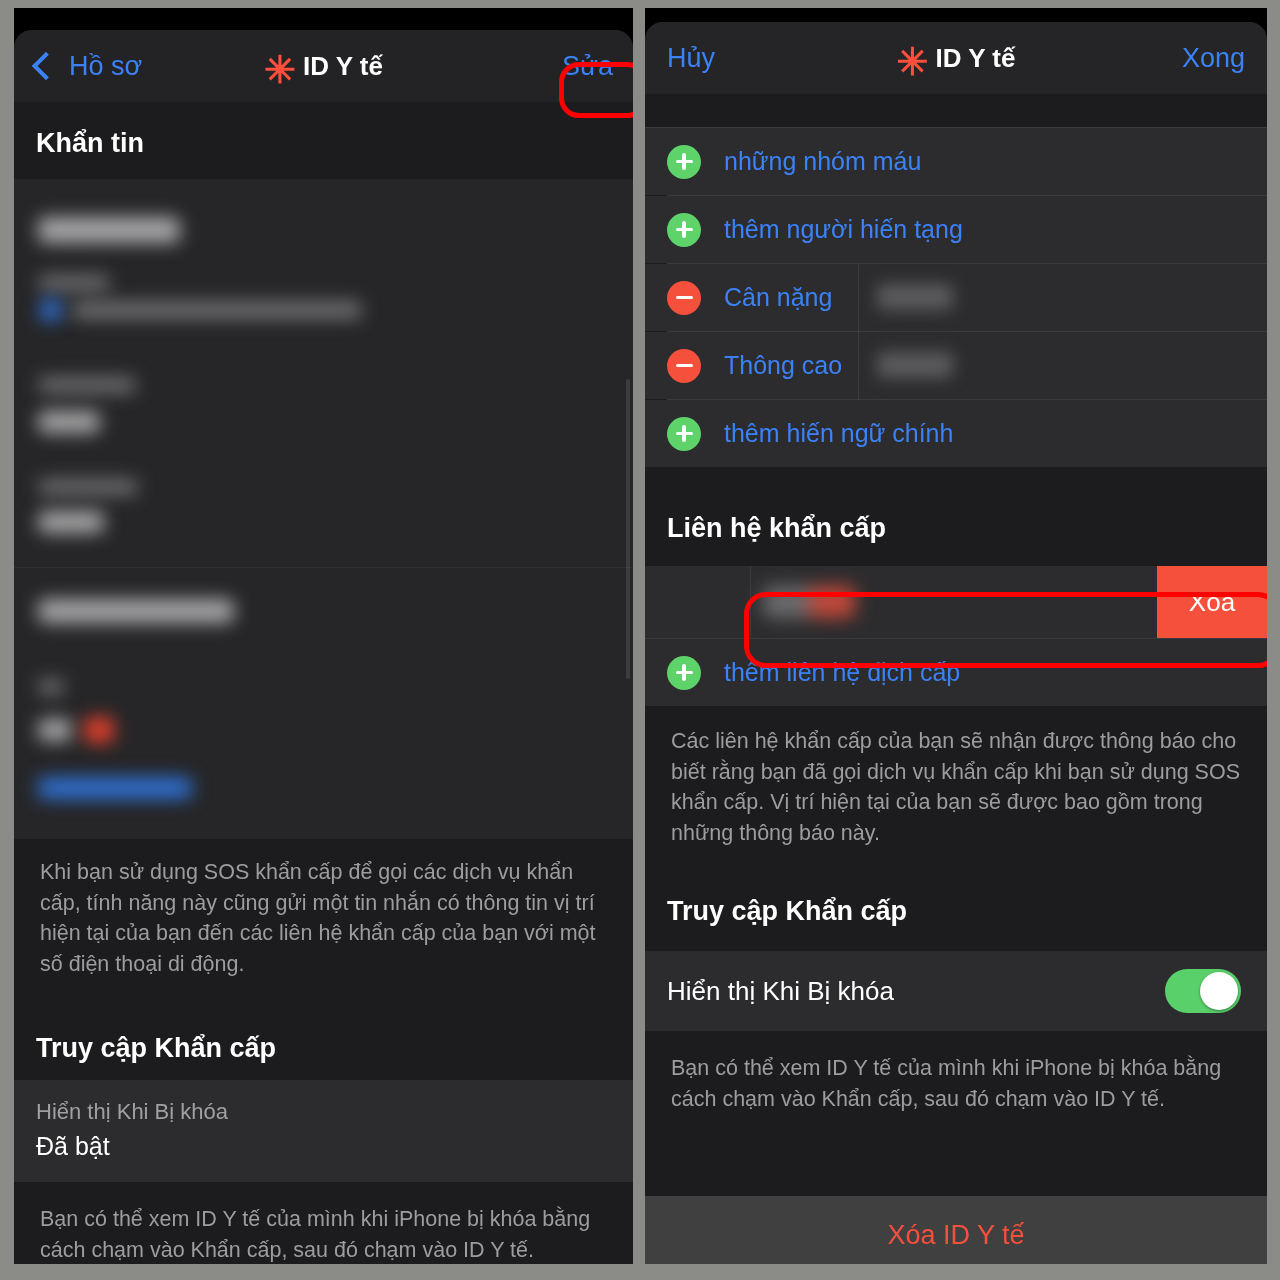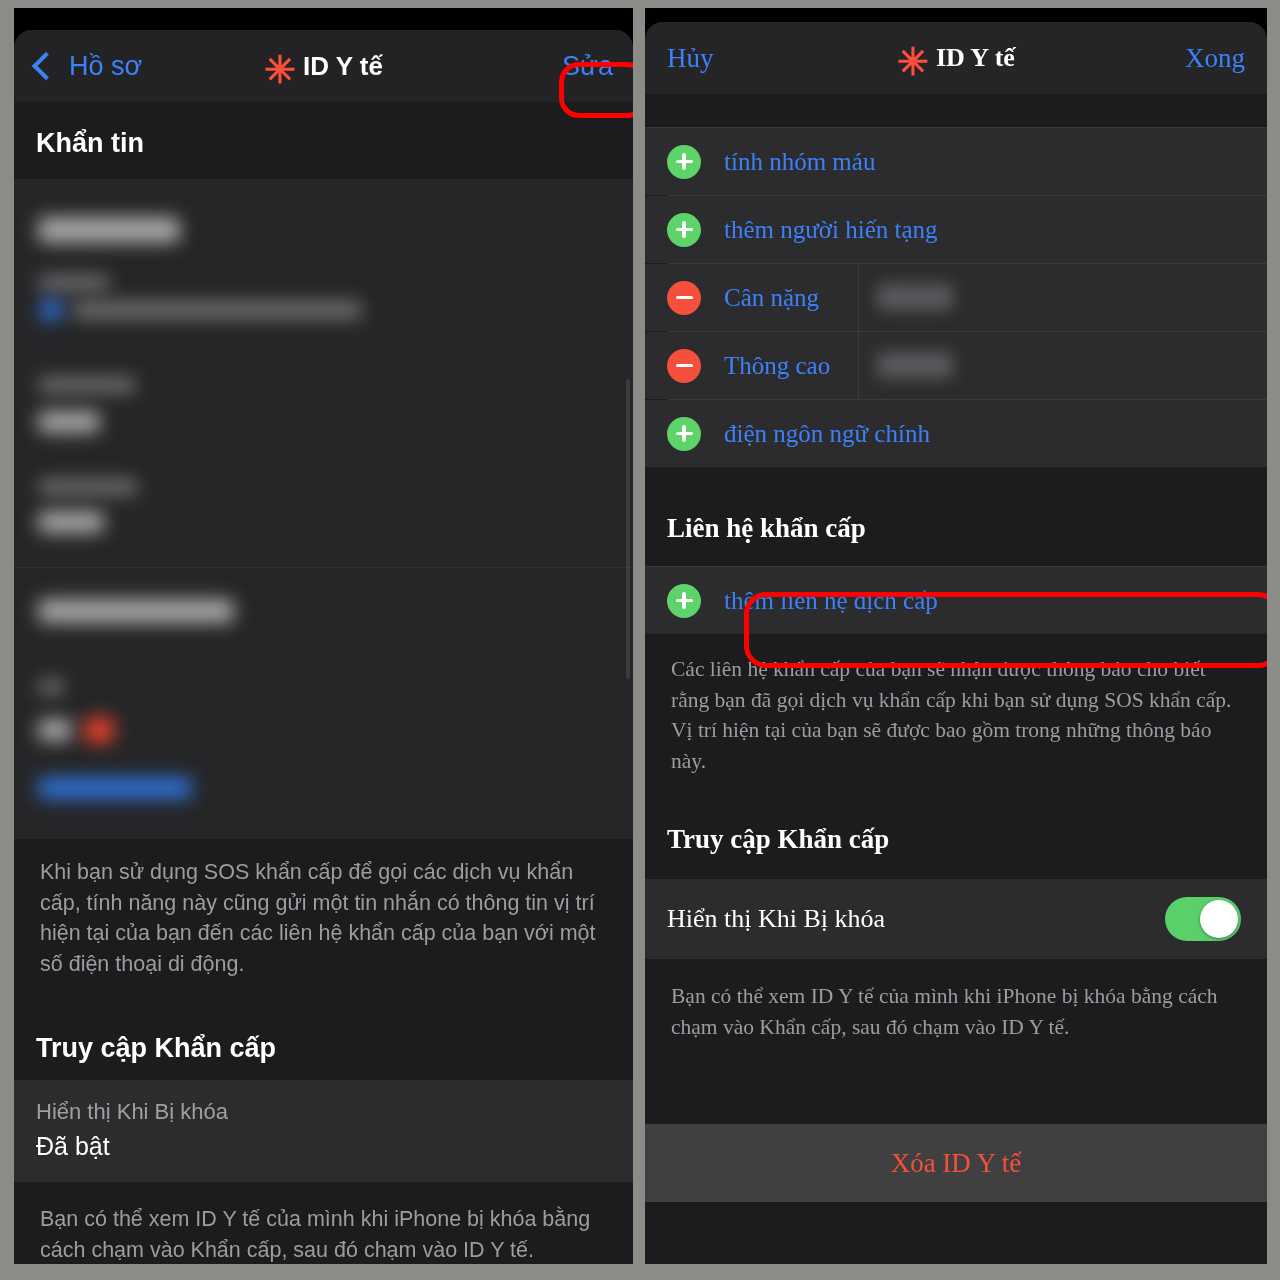--- a/index.html
+++ b/index.html
@@ -18,21 +18,21 @@
 
   
   .phone {
     position: absolute;
     top: 8px;
     height: 1256px;
     background: #000000;
     overflow: hidden;
   }
   #phone-left  { left: 14px;  width: 619px; }
-  #phone-right { left: 645px; width: 622px; font-family: Liberation Serif, serif; }
+  #phone-right { left: 645px; width: 622px; }
 
   
   .sheet {
     position: absolute;
     left: 0; right: 0;
     top: 22px;
     bottom: 0;
     background: #1c1c1e;
     border-top-left-radius: 18px;
     border-top-right-radius: 18px;
@@ -348,21 +348,21 @@
       </div>
 
       <div style="height:33px;background:#1c1c1e;"></div>
       <div class="row-sep full"></div>
 
       <div class="edit-row">
         <span class="circ add">
           <span class="bar-h"></span>
             <span class="bar-v"></span>
         </span>
-        <span class="rlabel">tính nhóm máu</span>
+        <span class="rlabel">những nhóm máu</span>
       </div>
       <div class="row-sep"></div>
 
       <div class="edit-row">
         <span class="circ add">
           <span class="bar-h"></span>
             <span class="bar-v"></span>
         </span>
         <span class="rlabel">thêm người hiến tạng</span>
       </div>
@@ -388,27 +388,32 @@
           <span class="blurv"></span>
         </span>
       </div>
       <div class="row-sep"></div>
 
       <div class="edit-row">
         <span class="circ add">
           <span class="bar-h"></span>
             <span class="bar-v"></span>
         </span>
-        <span class="rlabel">điện ngôn ngữ chính</span>
+        <span class="rlabel">thêm hiến ngữ chính</span>
       </div>
 
       <div class="group-gap"></div>
 
       <div class="section-title" style="padding-top:0;padding-bottom:22px;">Liên hệ khẩn cấp</div>
 
+      <div class="contact-row">
+        <span class="contact-divider-left"></span>
+        <span class="contact-blur"></span>
+        <span class="delete-btn">Xóa</span>
+      </div>
       <div class="row-sep full"></div>
 
       <div class="edit-row">
         <span class="circ add">
           <span class="bar-h"></span>
             <span class="bar-v"></span>
         </span>
         <span class="rlabel">thêm liên hệ dịch cấp</span>
       </div>
 

